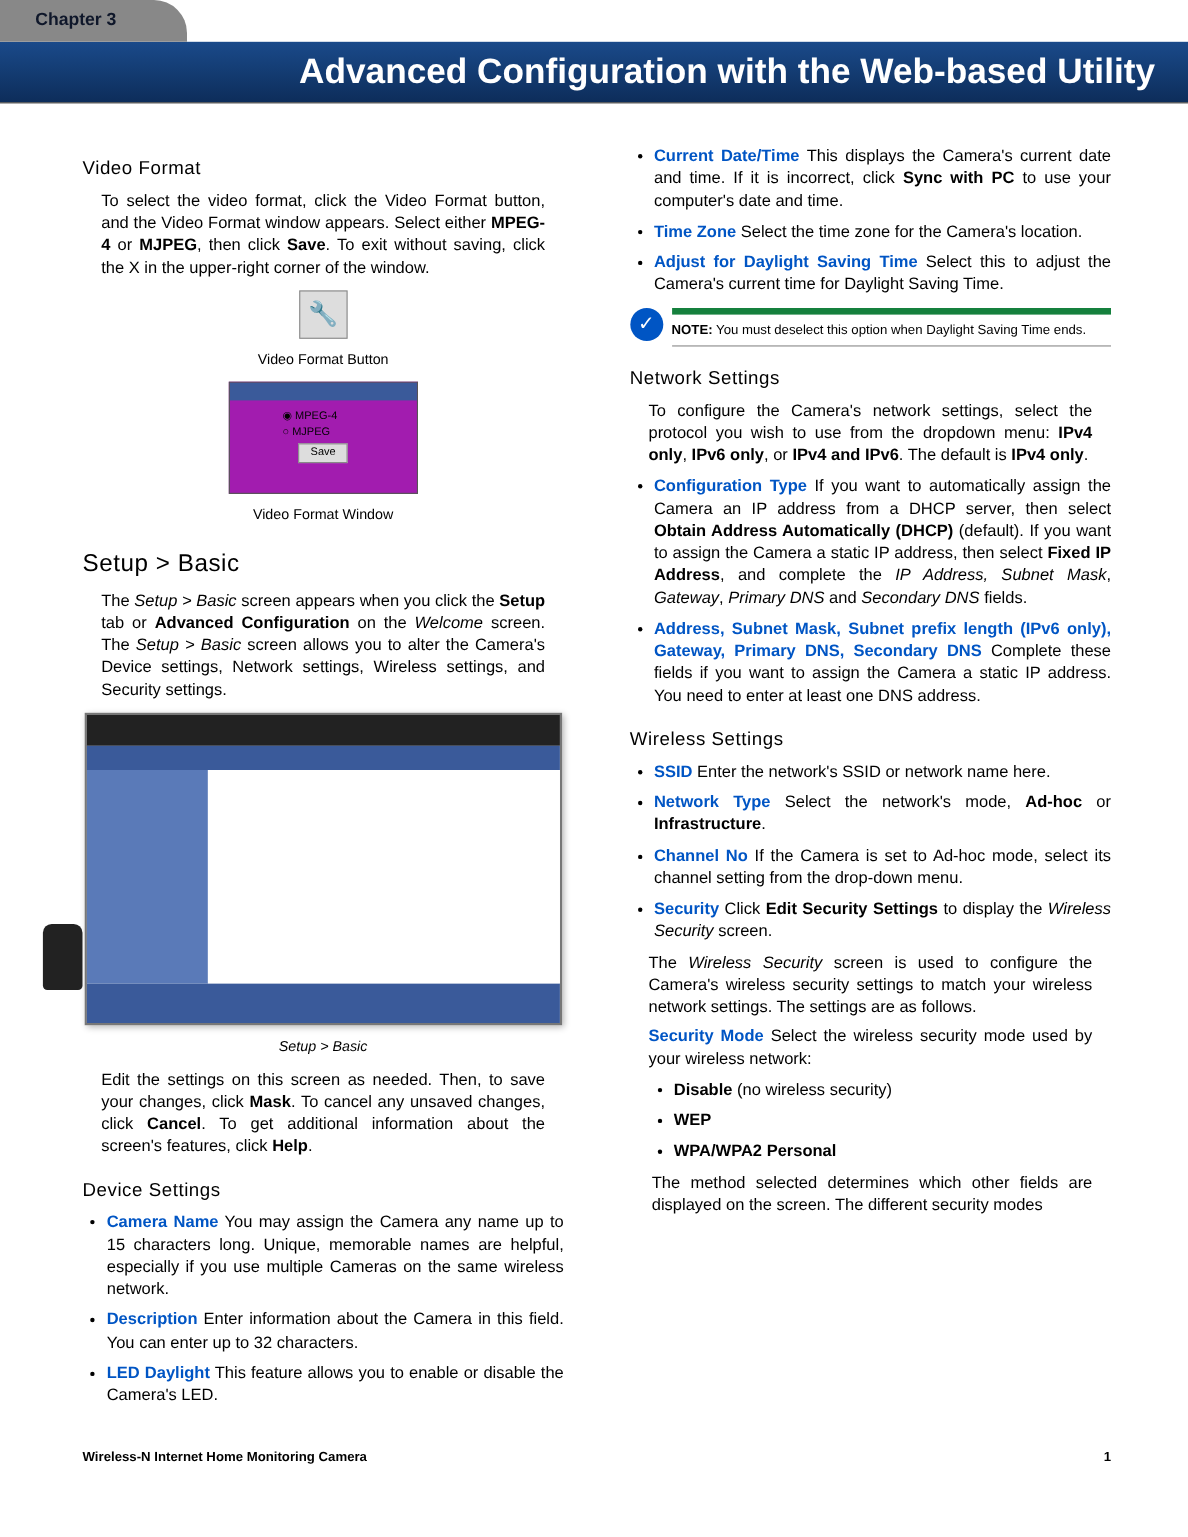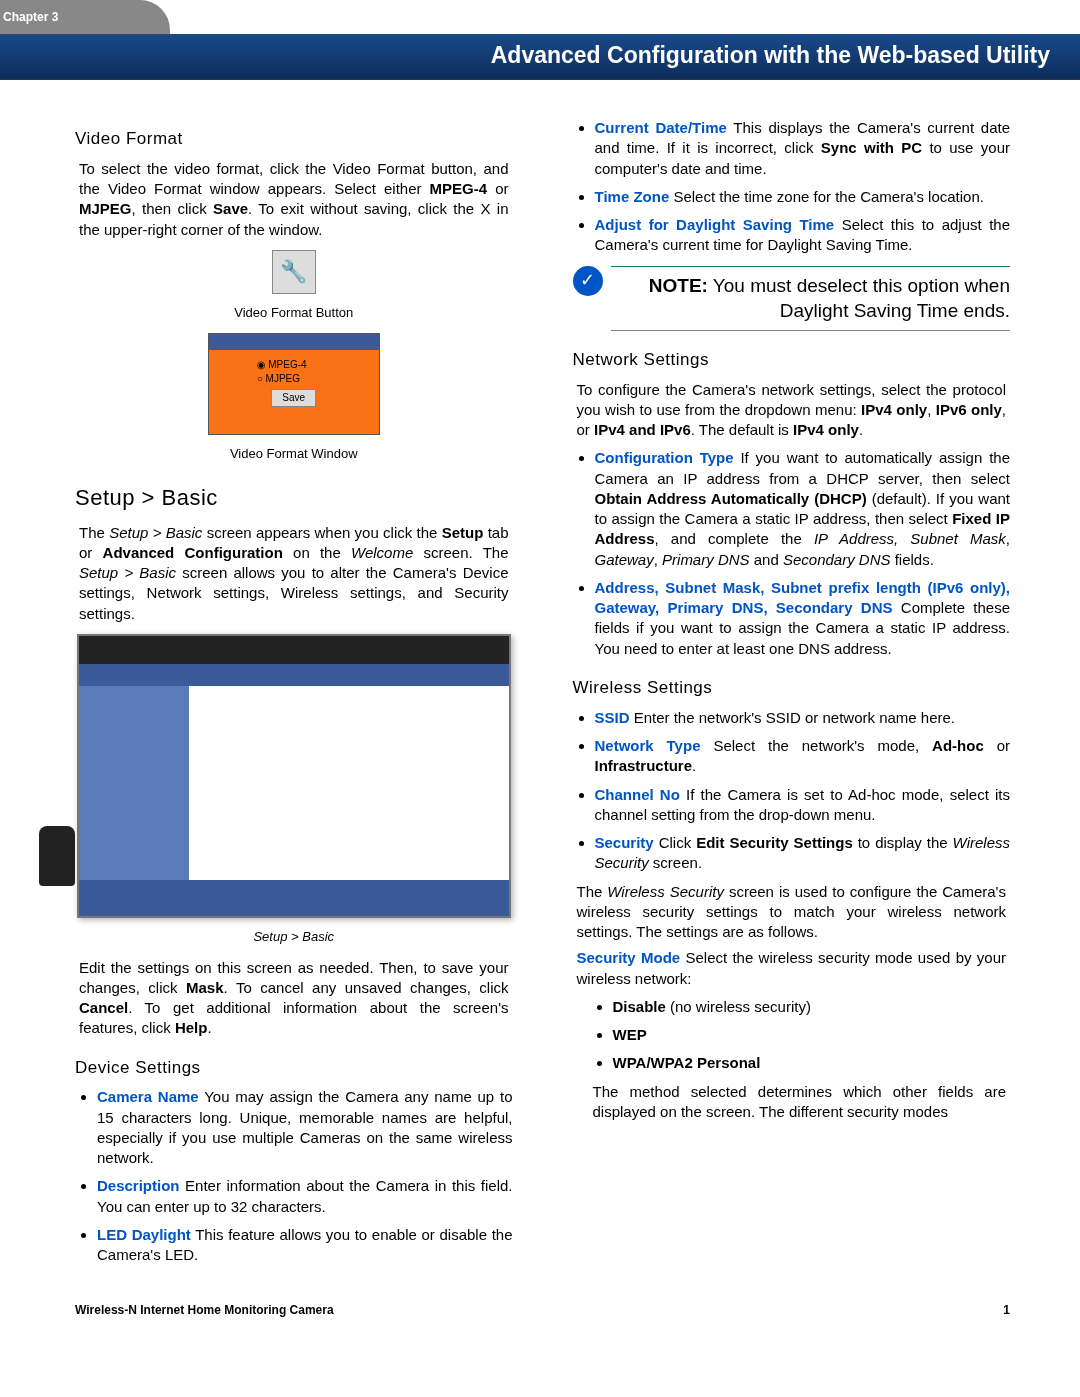--- a/index.html
+++ b/index.html
@@ -1,59 +1,59 @@
 <!DOCTYPE html>
 <html><head>
 <meta charset="utf-8">
 <style>
 body { margin: 0; font-family: Arial, Helvetica, sans-serif; background: #fff; width: 1080px; }
 .header-tab { 
-  background: #888; color: #ffffff; font-weight: bold; font-size: 12px;
-  padding: 10px 3px; display: inline-block; border-top-right-radius: 30px;
+  background: #888; color: #0f172a; font-weight: bold; font-size: 16px;
+  padding: 10px 32px; display: inline-block; border-top-right-radius: 30px;
   margin-left: 0; width: 170px; box-sizing: border-box;
 }
 .header-bar {
   background: linear-gradient(180deg, #1a4a8a 0%, #0d2d5a 100%);
-  color: #fff; font-weight: bold; font-size: 23px;
+  color: #fff; font-weight: bold; font-size: 32px;
   padding: 8px 30px 10px 0; text-align: right;
   border-bottom: 1px solid #333;
 }
 .content { display: flex; gap: 60px; padding: 30px 70px 20px 75px; }
 .column { flex: 1; font-size: 15px; line-height: 1.35; }
-.column p { margin: 6px 4px; text-align: justify; }
+.column p { margin: 6px 17px; text-align: justify; }
 h2 { font-size: 22px; font-weight: normal; margin: 20px 0 10px 0; letter-spacing: 0.5px; }
 h3 { font-size: 17px; font-weight: normal; margin: 18px 0 8px 0; letter-spacing: 0.5px; }
 h4 { font-size: 15px; font-weight: bold; margin: 16px 0 8px 0; }
 ul { margin: 6px 0; padding-left: 22px; }
 li { margin: 8px 0; text-align: justify; }
 .blue-bold { color: #0055c4; font-weight: bold; }
 .bold { font-weight: bold; }
 .italic { font-style: italic; }
 .caption { text-align: center; font-size: 13px; margin: 4px 0 12px 0; }
 .wrench-box { width: 42px; height: 42px; background: #ddd; border: 1px solid #888; margin: 10px auto; position: relative; }
 .wrench-box::after { content: "🔧"; position: absolute; top: 50%; left: 50%; transform: translate(-50%,-50%); font-size: 22px; }
-.format-window { width: 170px; height: 100px; margin: 10px auto; border: 1px solid #555; background: #f97316; position: relative; }
+.format-window { width: 170px; height: 100px; margin: 10px auto; border: 1px solid #555; background: #a21caf; position: relative; }
 .format-window .titlebar { background: #3a5a9a; height: 16px; }
 .format-window .body { padding: 8px; font-size: 10px; text-align: center; }
 .format-window .radio { display: block; text-align: left; margin-left: 40px; }
 .format-window .save-btn { display: inline-block; border: 1px solid #888; padding: 1px 10px; font-size: 10px; background: #ddd; margin-top: 4px; }
 .setup-screenshot { width: 430px; height: 280px; margin: 10px auto; border: 2px solid #777; box-shadow: 2px 2px 6px rgba(0,0,0,0.3); position: relative; background: #fff; }
 .ss-topbar { background: #222; height: 28px; }
 .ss-toolbar { background: #3a5a9a; height: 22px; }
 .ss-body { display: flex; height: calc(100% - 86px); }
 .ss-sidebar { width: 110px; background: #5a7ab8; }
 .ss-main { flex: 1; background: #fff; font-size: 8px; padding: 6px; }
 .ss-bottom { background: #3a5a9a; height: 36px; }
 .ss-camera { position: absolute; left: -40px; bottom: 30px; width: 36px; height: 60px; background: #222; border-radius: 8px 8px 4px 4px; }
 .note-box { display: flex; gap: 8px; align-items: flex-start; margin: 10px 0; }
 .note-icon { 
   width: 30px; height: 30px; background: #0055c4; border-radius: 50%; color: #fff;
   display: flex; align-items: center; justify-content: center; font-size: 18px; flex-shrink: 0;
 }
-.note-text { border-top: 1px solid #15803d; border-bottom: 1px solid #888; padding: 6px 0; font-size: 19px; flex: 1; text-align: right; }
+.note-text { border-top: 6px solid #15803d; border-bottom: 1px solid #888; padding: 6px 0; font-size: 12px; flex: 1; }
 .footer { display: flex; justify-content: space-between; padding: 10px 70px 20px 75px; font-size: 12px; font-weight: bold; }
 .sub-bullets { list-style: disc; padding-left: 40px; }
 </style>
 </head>
 <body>
 
 
 
 <div class="header-tab">Chapter 3</div>
 <div class="header-bar">Advanced Configuration with the Web-based Utility</div>

